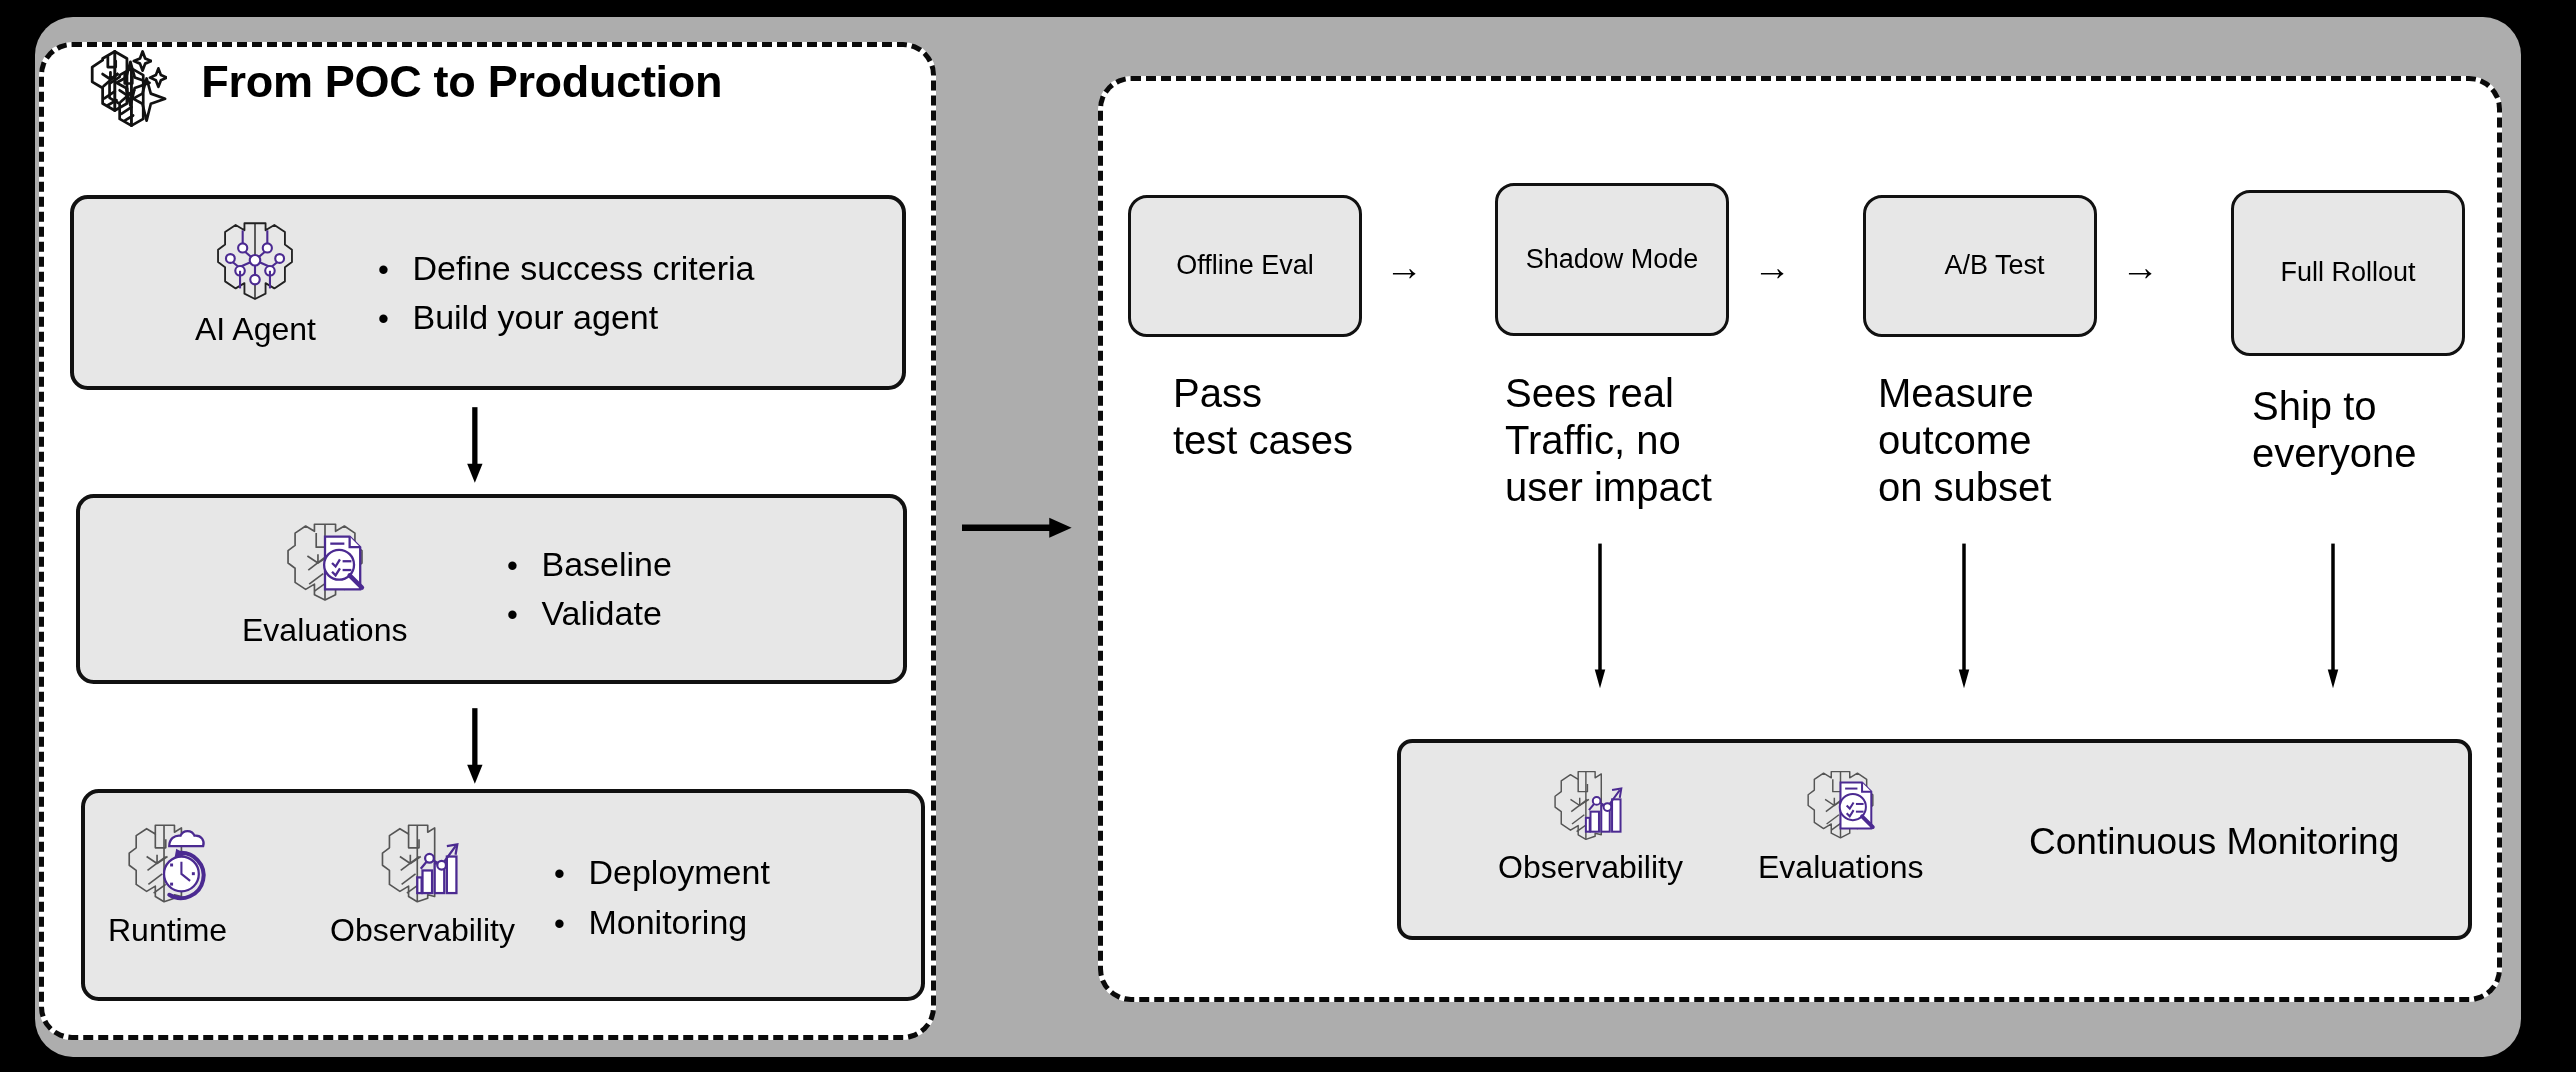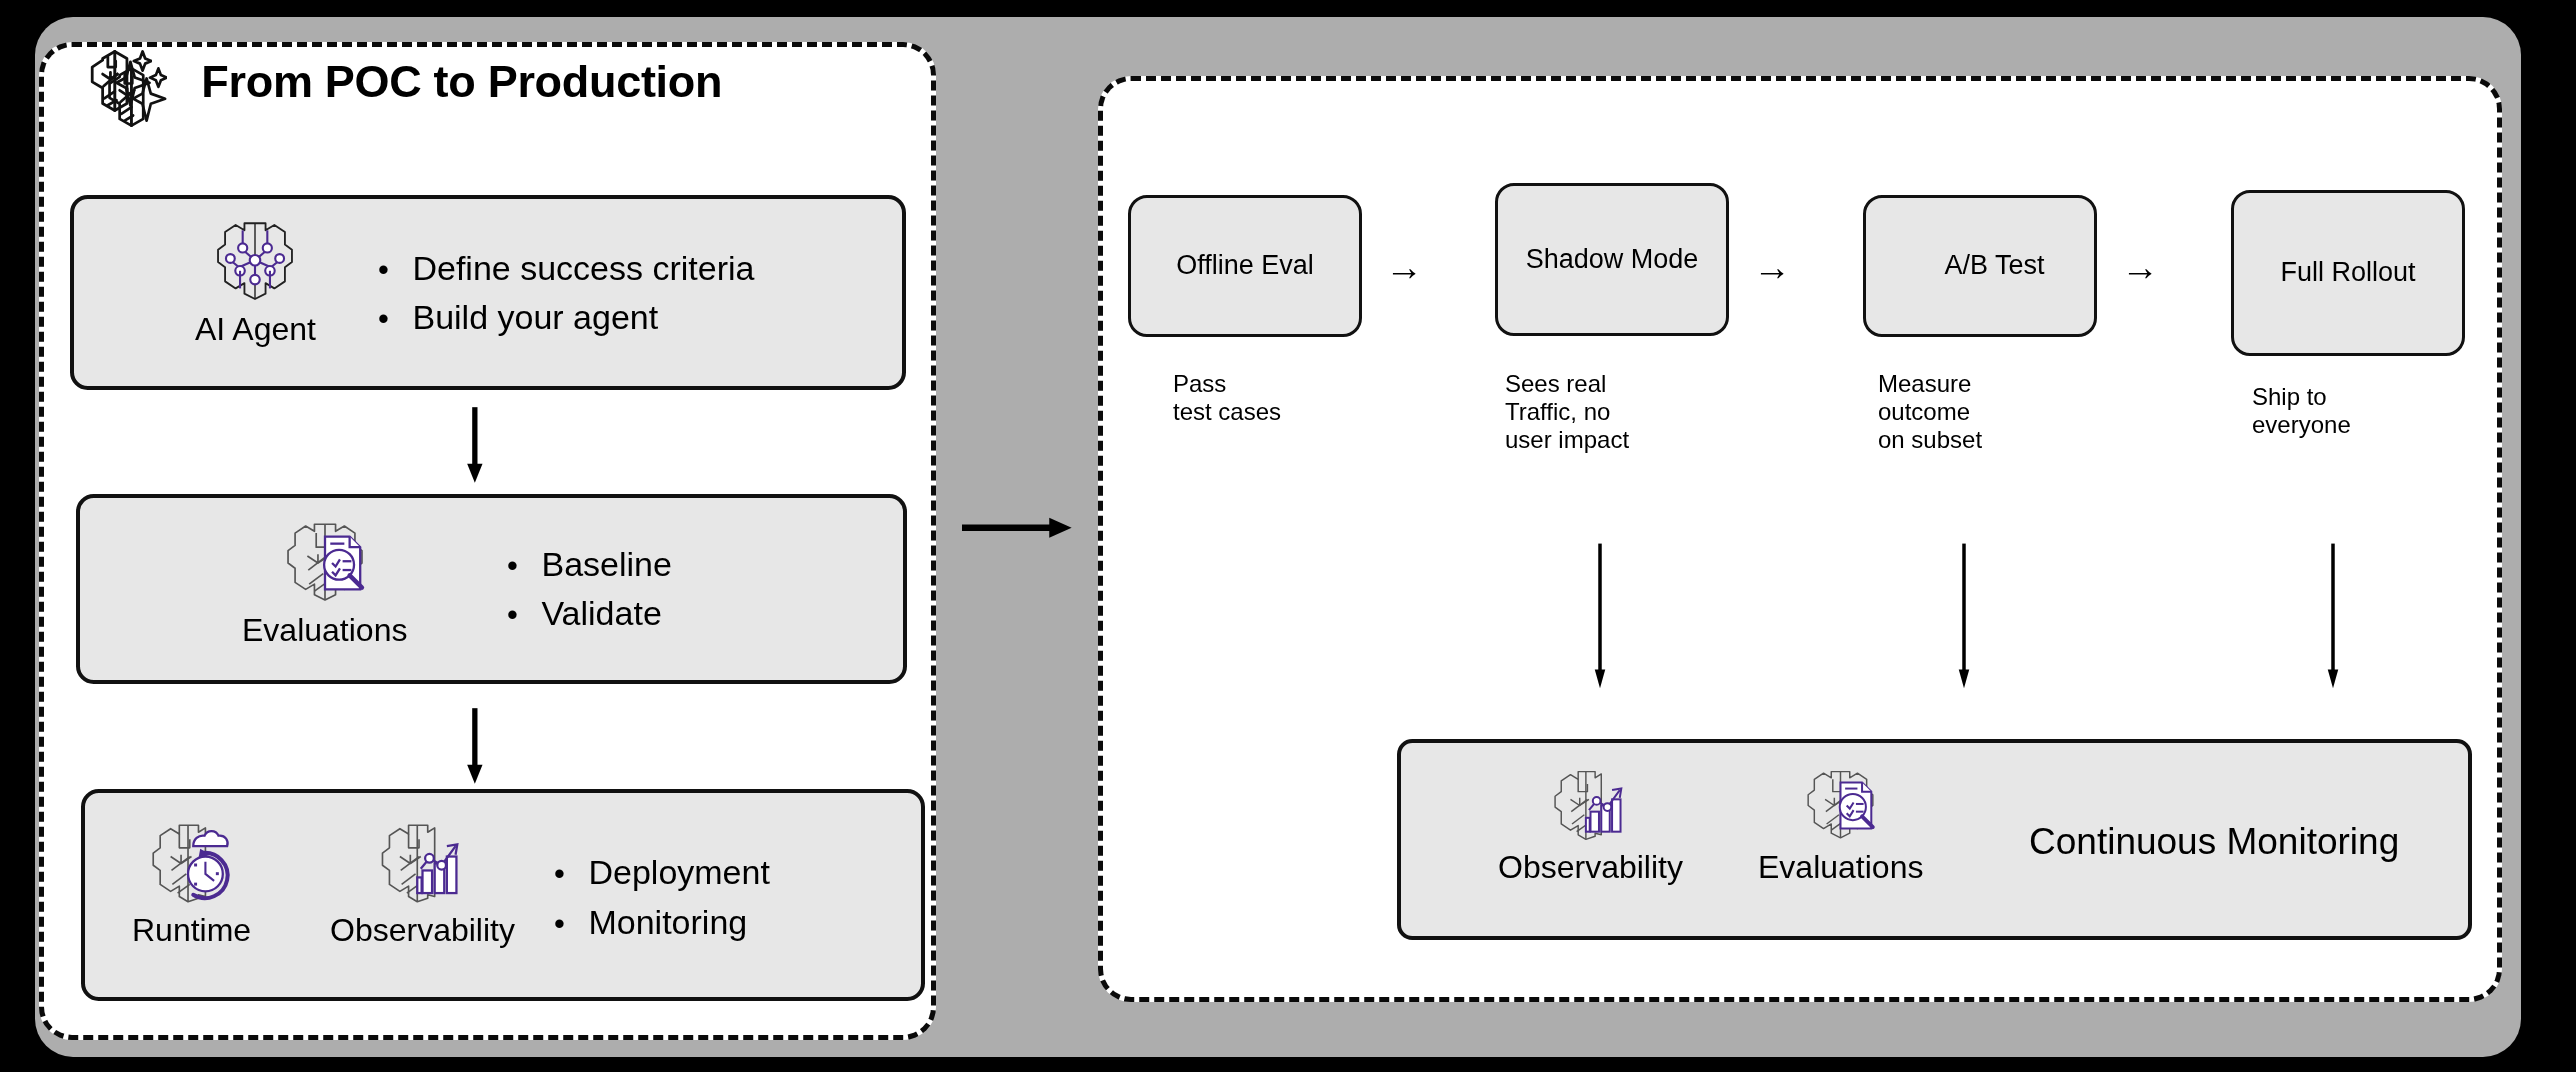--- a/index.html
+++ b/index.html
@@ -112,21 +112,21 @@
     justify-content: center;
     text-align: center;
     font-size: 27px;
     line-height: 1.18;
     color: #000000;
   }
 
   
   .caption {
     position: absolute;
-    font-size: 24px;
+    font-size: 40px;
     line-height: 1.17;
     color: #000000;
     text-align: left;
     white-space: pre-line;
   }
 
   
   #card-monitor {
     position: absolute;
     left: 1397px; top: 739px;
@@ -265,21 +265,21 @@
       <span class="txt">Validate</span>
     </div>
   </div>
 
   <svg class="arrow" style="left:466px; top:708px;" width="17.7" height="77" viewBox="0 0 30 130">
     <line x1="15" y1="0" x2="15" y2="100" stroke="#000" stroke-width="9"></line>
     <polygon points="2,96 28,96 15,128" fill="#000"></polygon>
   </svg>
 
   <div class="card" id="card-run"></div>
-  <div class="icon-label" style="left:132px; top:820px;">
+  <div class="icon-label" style="left:108px; top:820px;">
     <span>
       <svg width="87" height="87" viewBox="0 0 100 100" fill="none">
         <g stroke="#555" stroke-width="1.9" stroke-linejoin="round">
           <path d="M46 6 L58 6 L58 14 L66 9 L66 88 L58 86 L58 90 L46 94 L36 88 L36 76 L26 82 L14 74 L14 58 L6 52 L6 38 L14 32 L14 18 L26 10 L36 16 L36 6 Z"></path>
           <path d="M46 6 L46 94"></path>
           <path d="M36 16 L36 32 L48 32 L48 22"></path>
           <path d="M26 42 L38 50 L38 40 M38 50 L50 42"></path>
           <path d="M27 58 L48 42"></path>
           <path d="M28 74 L44 62"></path>
           <path d="M34 84 L48 74"></path>

